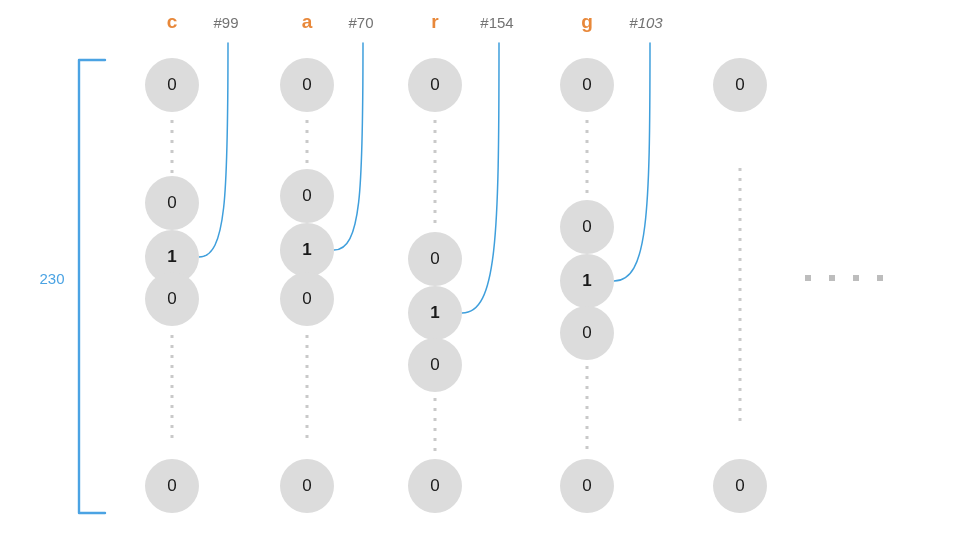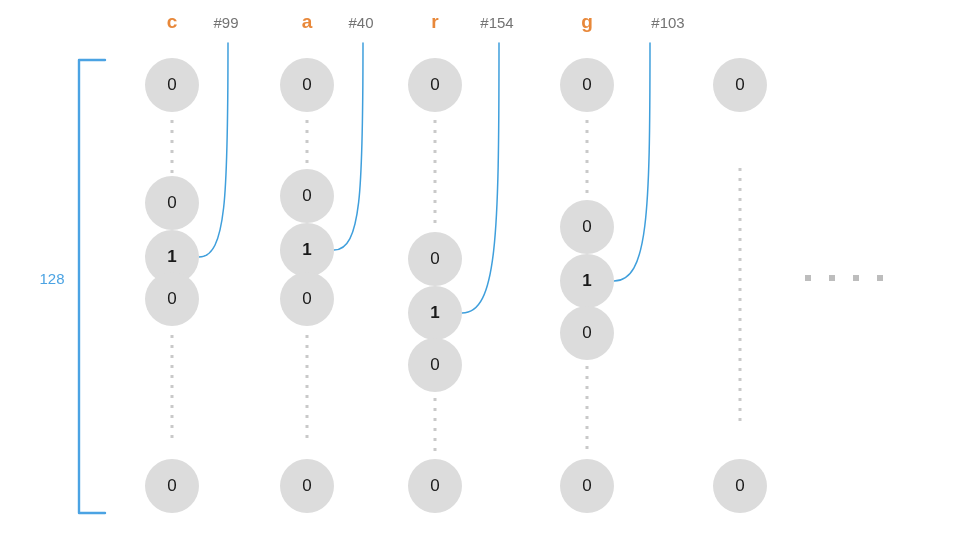--- a/index.html
+++ b/index.html
@@ -101,52 +101,52 @@
         <path d="M 105 60 L 79 60 L 79 513 L 105 513" fill="none" stroke="#4BA3E3" stroke-width="2.4" stroke-linecap="round" stroke-linejoin="round"></path>
       </g>
     <g id="connector-group">
         <path d="M 228 43 C 228 197.07999999999998, 226 257, 199 257" fill="none" stroke="#3F9FDC" stroke-width="1.5" stroke-linecap="round"></path>
         <path d="M 363 43 C 363 192.04, 361 250, 334 250" fill="none" stroke="#3F9FDC" stroke-width="1.5" stroke-linecap="round"></path>
         <path d="M 499 43 C 499 237.4, 497 313, 462 313" fill="none" stroke="#3F9FDC" stroke-width="1.5" stroke-linecap="round"></path>
         <path d="M 650 43 C 650 214.35999999999999, 648 281, 614 281" fill="none" stroke="#3F9FDC" stroke-width="1.5" stroke-linecap="round"></path>
       </g>
   </svg>
 
-  <div class="dim-label" id="dim-label" style="left: 52px; top: 278px;">128</div>
+  <div class="dim-label" id="dim-label" style="left: 52px; top: 278px;">230</div>
 
   <div id="columns-root">
       <div class="char-label" style="left: 172px; top: 12px;">c</div>
       <div class="code-label" style="left: 226px; top: 15px;">#99</div>
       <div class="vdots" style="left: 172px; top: 120px; height: 56px;"></div>
       <div class="vdots" style="left: 172px; top: 335px; height: 110px;"></div>
       <div class="cell" style="left: 172px; top: 85px;">0</div>
       <div class="cell" style="left: 172px; top: 203px;">0</div>
       <div class="cell hot" style="left: 172px; top: 257px;">1</div>
       <div class="cell" style="left: 172px; top: 299px;">0</div>
       <div class="cell" style="left: 172px; top: 486px;">0</div>
       <div class="char-label" style="left: 307px; top: 12px;">a</div>
-      <div class="code-label" style="left: 361px; top: 15px;">#40</div>
+      <div class="code-label" style="left: 361px; top: 15px;">#70</div>
       <div class="vdots" style="left: 307px; top: 120px; height: 50px;"></div>
       <div class="vdots" style="left: 307px; top: 335px; height: 110px;"></div>
       <div class="cell" style="left: 307px; top: 85px;">0</div>
       <div class="cell" style="left: 307px; top: 196px;">0</div>
       <div class="cell hot" style="left: 307px; top: 250px;">1</div>
       <div class="cell" style="left: 307px; top: 299px;">0</div>
       <div class="cell" style="left: 307px; top: 486px;">0</div>
       <div class="char-label" style="left: 435px; top: 12px;">r</div>
       <div class="code-label" style="left: 497px; top: 15px;">#154</div>
       <div class="vdots" style="left: 435px; top: 120px; height: 110px;"></div>
       <div class="vdots" style="left: 435px; top: 398px; height: 55px;"></div>
       <div class="cell" style="left: 435px; top: 85px;">0</div>
       <div class="cell" style="left: 435px; top: 259px;">0</div>
       <div class="cell hot" style="left: 435px; top: 313px;">1</div>
       <div class="cell" style="left: 435px; top: 365px;">0</div>
       <div class="cell" style="left: 435px; top: 486px;">0</div>
       <div class="char-label" style="left: 587px; top: 12px;">g</div>
-      <div class="code-label" style="left: 668px; top: 15px;">#103</div>
+      <div class="code-label" style="left: 646px; top: 15px; font-style: italic;">#103</div>
       <div class="vdots" style="left: 587px; top: 120px; height: 78px;"></div>
       <div class="vdots" style="left: 587px; top: 366px; height: 90px;"></div>
       <div class="cell" style="left: 587px; top: 85px;">0</div>
       <div class="cell" style="left: 587px; top: 227px;">0</div>
       <div class="cell hot" style="left: 587px; top: 281px;">1</div>
       <div class="cell" style="left: 587px; top: 333px;">0</div>
       <div class="cell" style="left: 587px; top: 486px;">0</div>
       <div class="vdots" style="left: 740px; top: 168px; height: 255px;"></div>
       <div class="cell" style="left: 740px; top: 85px;">0</div>
       <div class="cell" style="left: 740px; top: 486px;">0</div>

